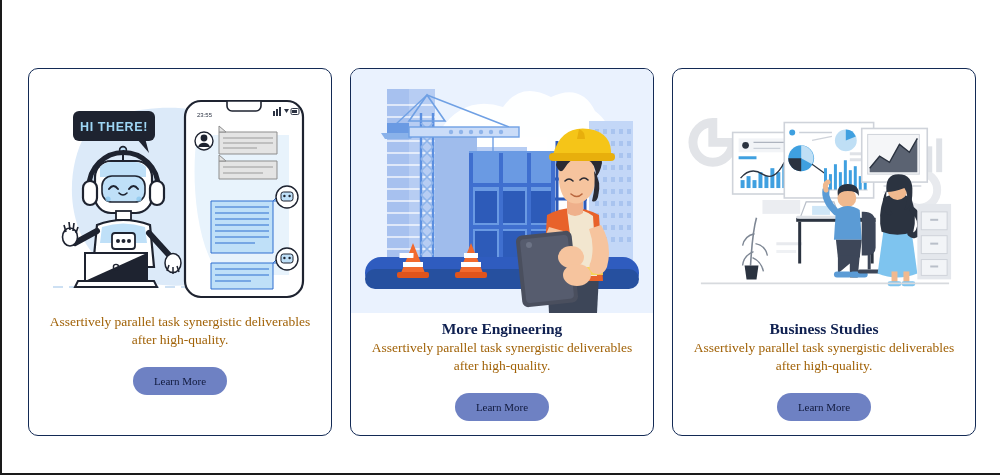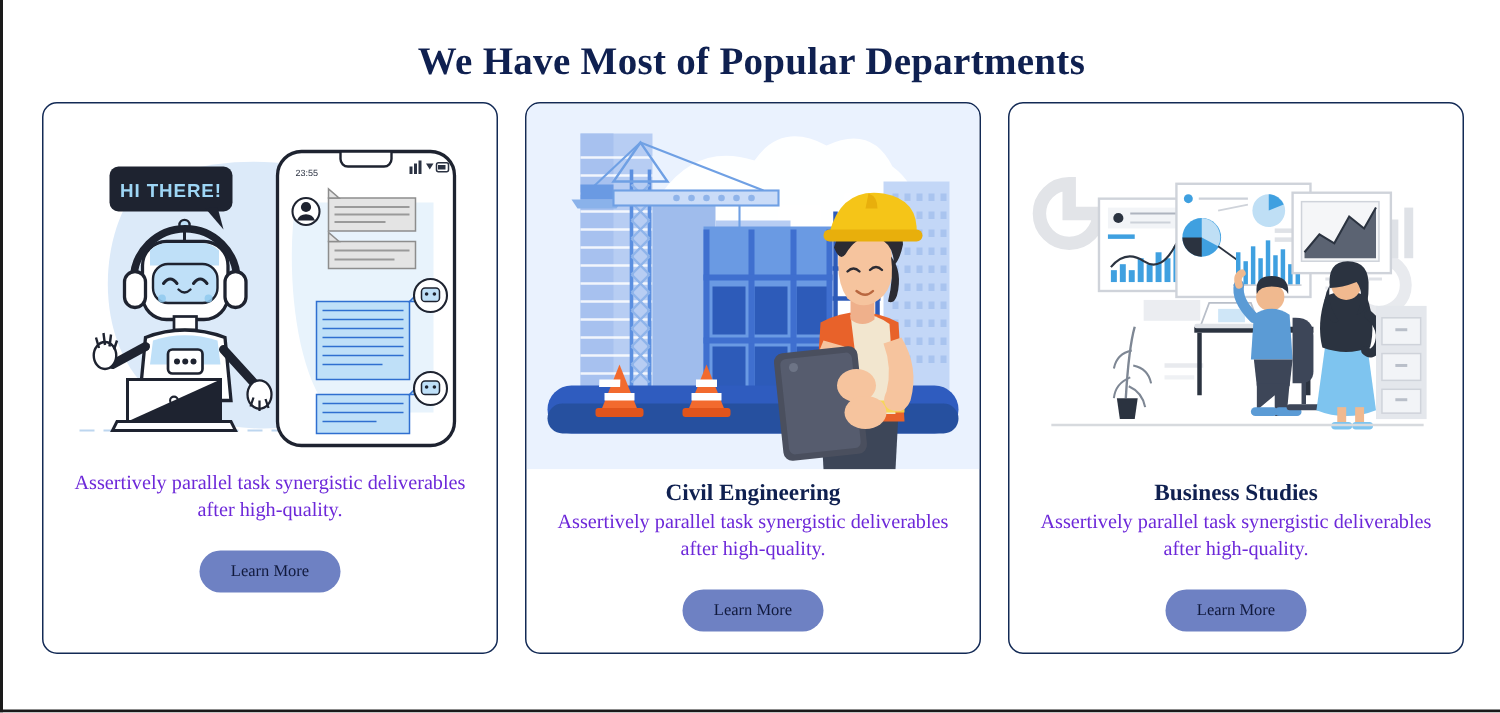--- a/index.html
+++ b/index.html
@@ -63,21 +63,21 @@
   .card-title {
     color: #0f2050;
     font-size: 15.5px;
     font-weight: bold;
     margin: 0;
     padding: 6px 6px 1px 6px;
     text-align: center;
     line-height: 1.25;
   }
   .card-desc {
-    color: #6d28d9;
+    color: #a16207;
     font-size: 13.5px;
     line-height: 1.32;
     margin: 0;
     padding: 0 10px;
     text-align: center;
     max-width: 330px;
   }
   .card-btn {
     margin-top: 18px;
     background: #6e81c3;
@@ -89,21 +89,20 @@
     font-family: "Liberation Serif", "DejaVu Serif", serif;
     cursor: pointer;
     line-height: 1.1;
   }
 </style>
 </head>
 <body>
 
 <div id="page">
 
-  <h1 id="page-title">We Have Most of Popular Departments</h1>
 
   <div id="cards-row">
 
     <div class="card">
       <div class="card-media inset">
         <svg width="270" height="238" viewBox="0 0 270 238">
 
           <path d="M40 60 C 20 95, 20 160, 60 190 C 100 220, 170 215, 205 190 C 240 165, 245 95, 215 62 C 180 25, 75 22, 40 60 Z" fill="#dceaf9"></path>
 
           <line x1="8" y1="212" x2="262" y2="212" stroke="#bdd6ef" stroke-width="1.4" stroke-dasharray="10 6"></line>
@@ -447,21 +446,21 @@
 
             <rect x="168" y="164" width="56" height="72" rx="6" fill="#4a4f5e" transform="rotate(-6 196 200)"></rect>
             <rect x="172" y="168" width="48" height="64" rx="4" fill="#565c6e" transform="rotate(-6 196 200)"></rect>
             <circle cx="178" cy="176" r="3" fill="#6d7486"></circle>
 
             <ellipse cx="220" cy="188" rx="13" ry="11" fill="#f6c49e"></ellipse>
             <ellipse cx="226" cy="206" rx="14" ry="11" fill="#f6c49e"></ellipse>
           </g>
         </svg>
       </div>
-      <h2 class="card-title">Civil Engineering</h2>
+      <h2 class="card-title">More Engineering</h2>
       <p class="card-desc">Assertively parallel task synergistic deliverables after high-quality.</p>
       <button class="card-btn">Learn More</button>
     </div>
 
     <div class="card">
       <div class="card-media inset">
         <svg width="280" height="200" viewBox="0 0 280 200">
 
           <path d="M28 28 a20 20 0 1 0 20 20 l-20 0 z" fill="none" stroke="#e2e4e8" stroke-width="9"></path>
           <circle cx="236" cy="96" r="18" fill="none" stroke="#e8eaee" stroke-width="8"></circle>

